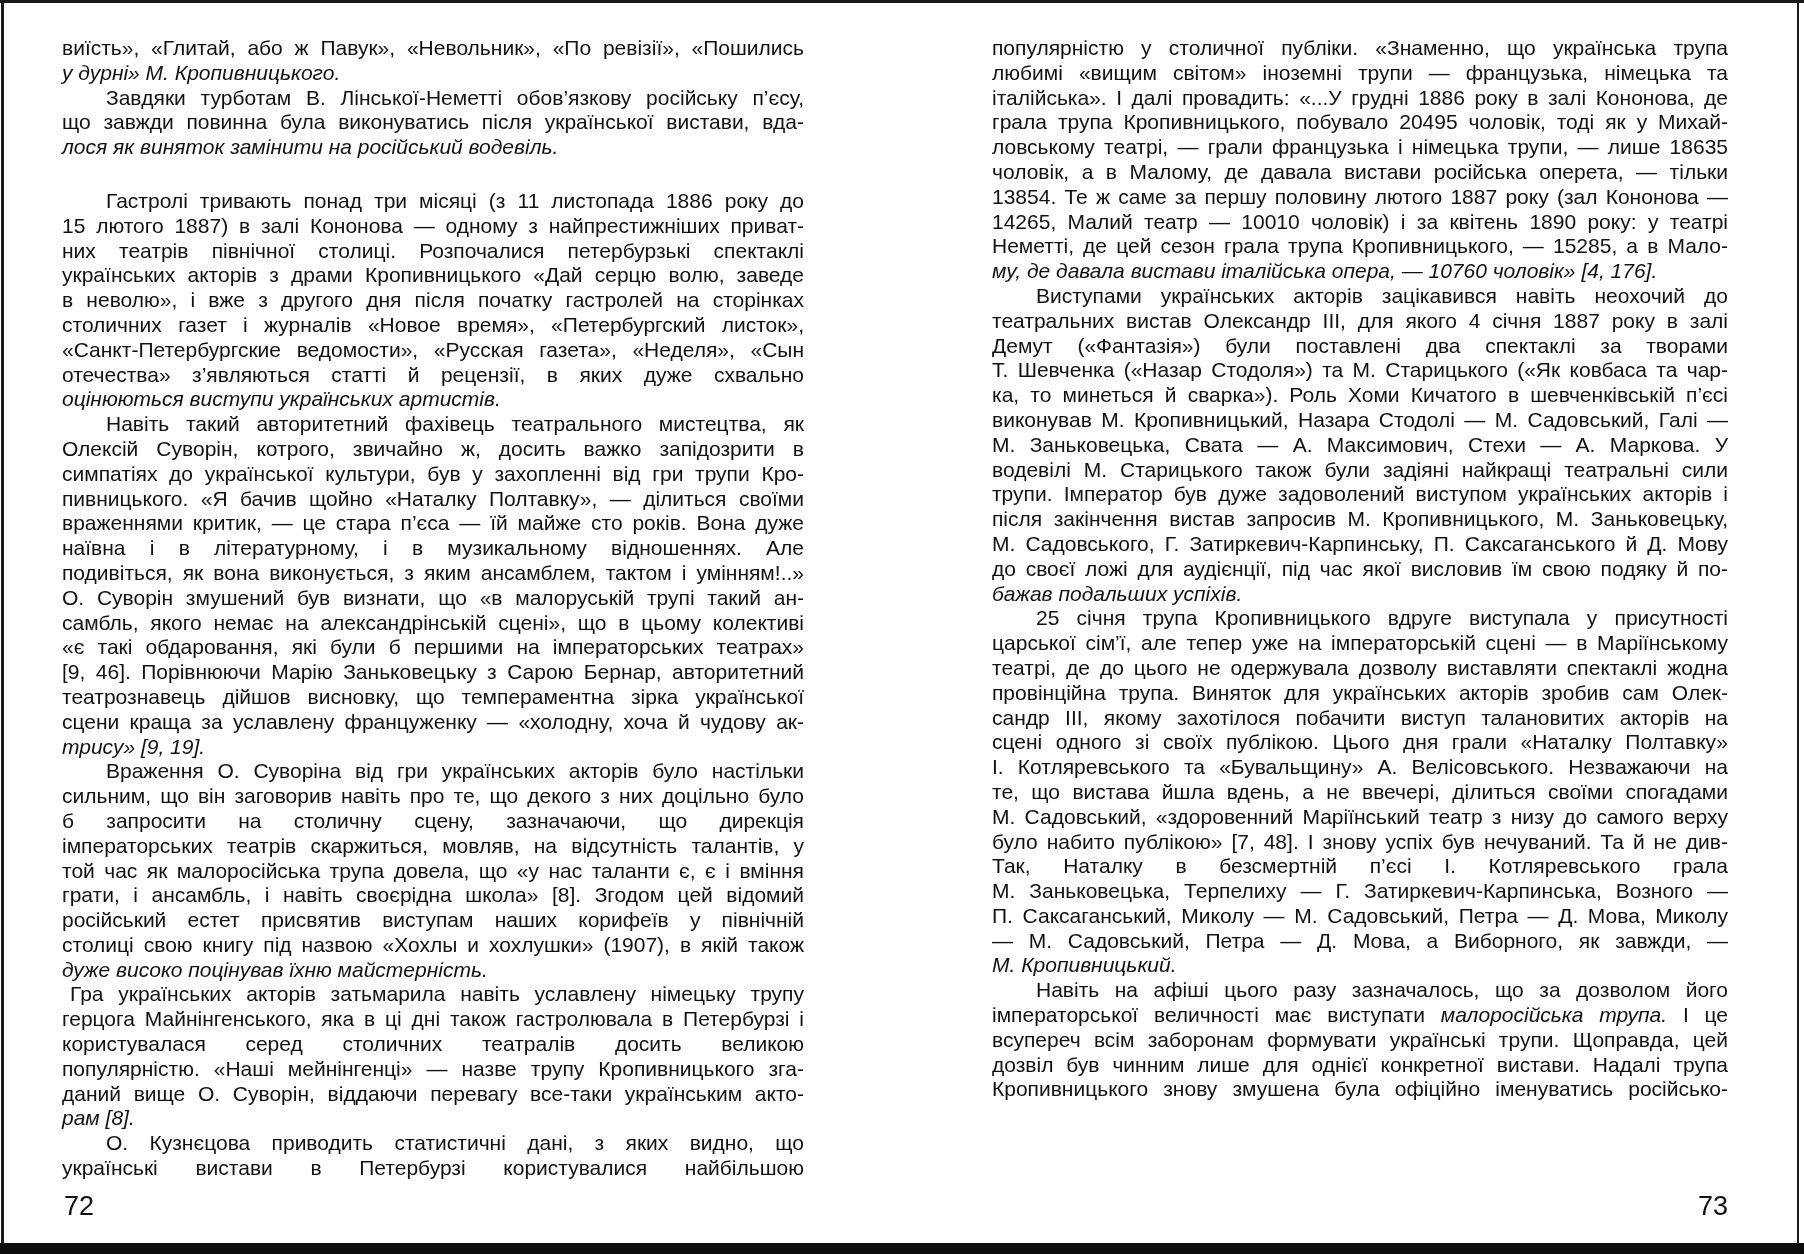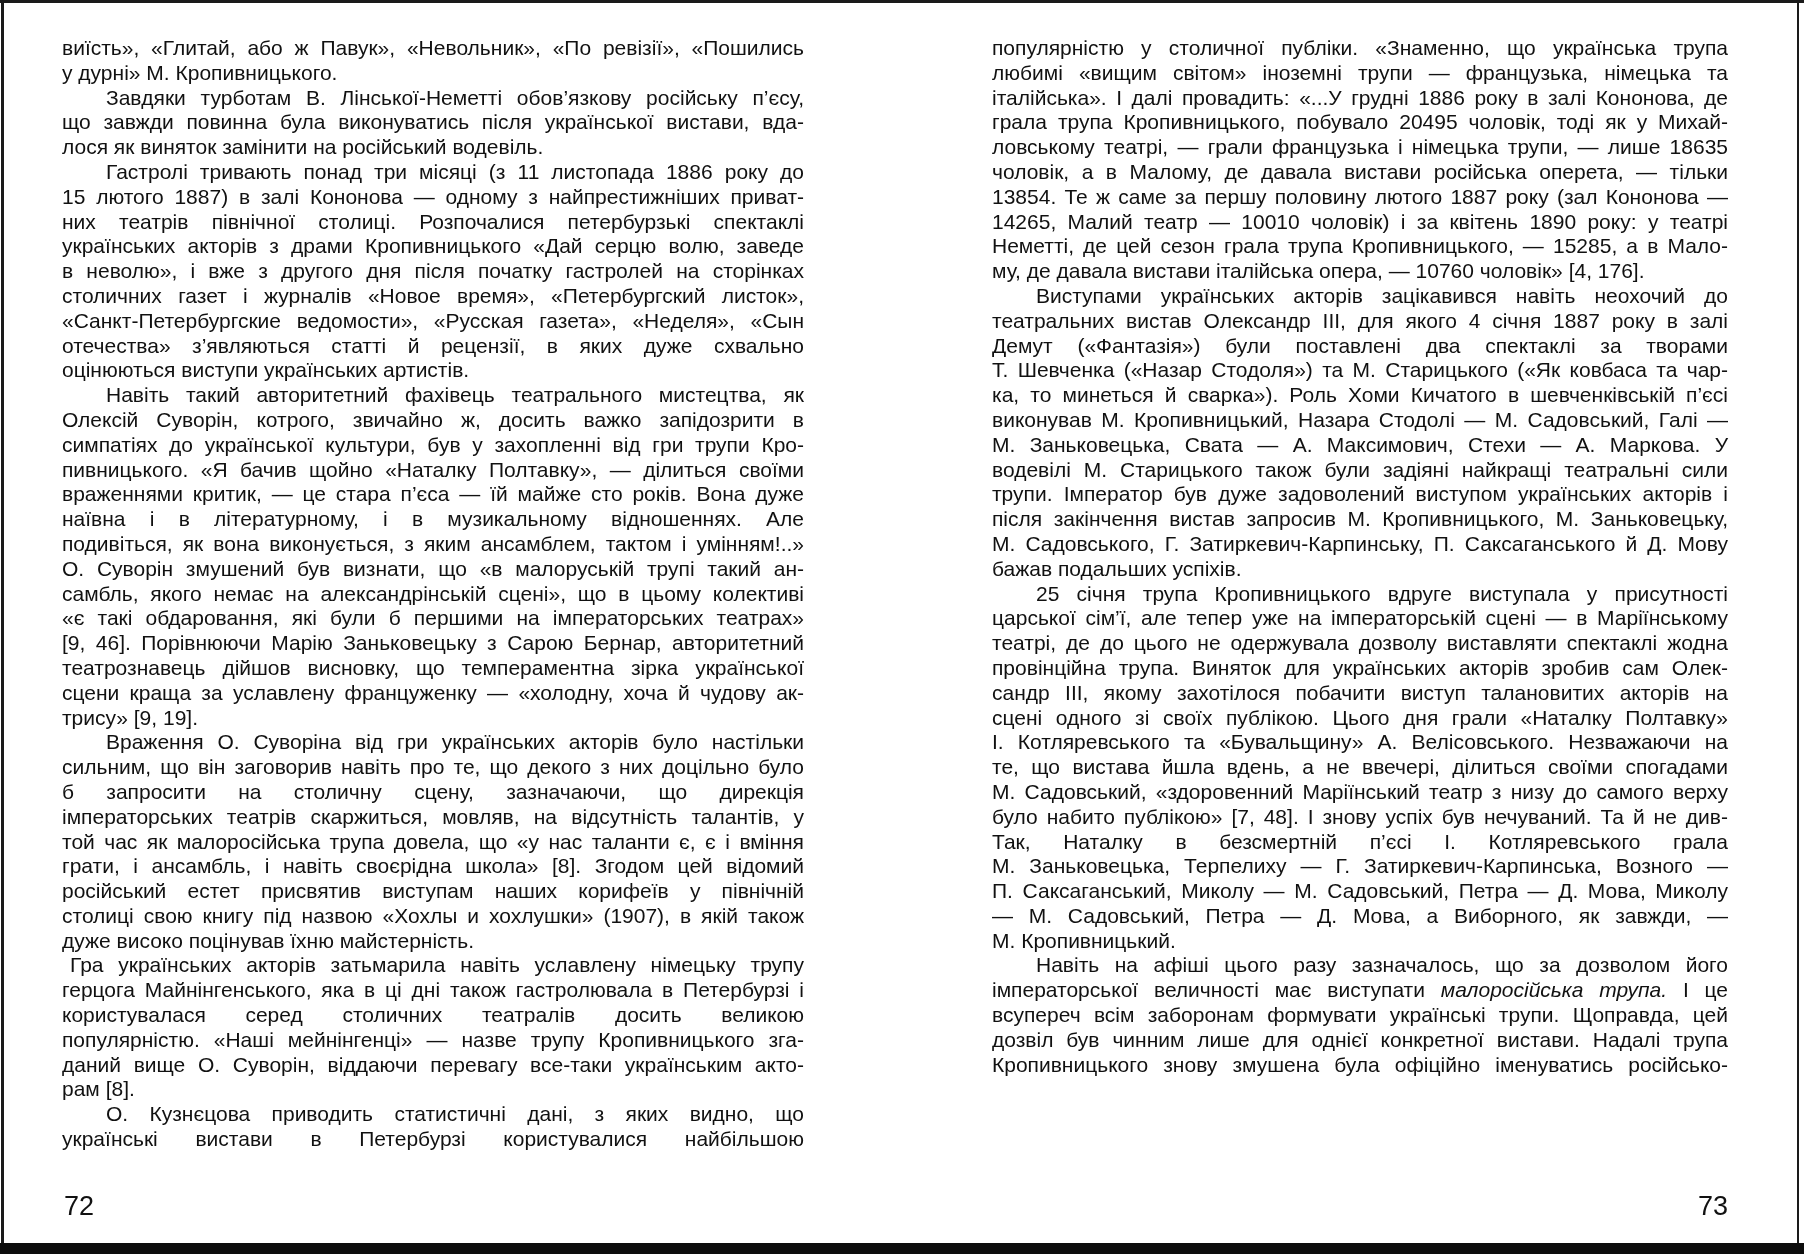--- a/index.html
+++ b/index.html
@@ -21,21 +21,21 @@
     position: absolute;
     top: 36px;
     font-size: 21px;
     line-height: 24.8px;
     letter-spacing: 0;
   }
   #col-left  { left: 62px;  width: 742px; }
   #col-right { left: 992px; width: 736px; }
 
   .line { text-align: justify; text-align-last: justify; }
-  .line.last { text-align: left; text-align-last: left; }
+  .line.last { text-align: left; text-align-last: left; font-style: italic; }
   .line em { font-style: italic; }
 
   .page-number {
     position: absolute;
     top: 1193px;
     font-size: 27px;
     line-height: 26px;
   }
   #pn-left  { left: 64px; }
   #pn-right { left: 992px; width: 736px; text-align: right; }
@@ -48,21 +48,21 @@
 <div id="frame-right" class="frame"></div>
 <div id="frame-bottom" class="frame"></div>
 
 <div class="spread">
   <div id="col-left" class="text-column">
       <div class="line">виїсть», «Глитай, або ж Павук», «Невольник», «По ревізії», «Пошились</div>
       <div class="line last">у дурні» М. Кропивницького.</div>
       <div class="line" style="text-indent: 44px;">Завдяки турботам В. Лінської-Неметті обов’язкову російську п’єсу,</div>
       <div class="line">що завжди повинна була виконуватись після української вистави, вда-</div>
       <div class="line last">лося як виняток замінити на російський водевіль.</div>
-      <div class="line" style="text-indent: 44px;">Гастролі тривають понад три місяці (з 11 листопада 1886 року до</div>
+      <div class="line" style="text-indent: 44px; margin-top: 29px;">Гастролі тривають понад три місяці (з 11 листопада 1886 року до</div>
       <div class="line">15 лютого 1887) в залі Кононова — одному з найпрестижніших приват-</div>
       <div class="line">них театрів північної столиці. Розпочалися петербурзькі спектаклі</div>
       <div class="line">українських акторів з драми Кропивницького «Дай серцю волю, заведе</div>
       <div class="line">в неволю», і вже з другого дня після початку гастролей на сторінках</div>
       <div class="line">столичних газет і журналів «Новое время», «Петербургский листок»,</div>
       <div class="line">«Санкт-Петербургские ведомости», «Русская газета», «Неделя», «Сын</div>
       <div class="line">отечества» з’являються статті й рецензії, в яких дуже схвально</div>
       <div class="line last">оцінюються виступи українських артистів.</div>
       <div class="line" style="text-indent: 44px;">Навіть такий авторитетний фахівець театрального мистецтва, як</div>
       <div class="line">Олексій Суворін, котрого, звичайно ж, досить важко запідозрити в</div>
@@ -112,20 +112,21 @@
       <div class="line">театральних вистав Олександр III, для якого 4 січня 1887 року в залі</div>
       <div class="line">Демут («Фантазія») були поставлені два спектаклі за творами</div>
       <div class="line">Т. Шевченка («Назар Стодоля») та М. Старицького («Як ковбаса та чар-</div>
       <div class="line">ка, то минеться й сварка»). Роль Хоми Кичатого в шевченківській п’єсі</div>
       <div class="line">виконував М. Кропивницький, Назара Стодолі — М. Садовський, Галі —</div>
       <div class="line">М. Заньковецька, Свата — А. Максимович, Стехи — А. Маркова. У</div>
       <div class="line">водевілі М. Старицького також були задіяні найкращі театральні сили</div>
       <div class="line">трупи. Імператор був дуже задоволений виступом українських акторів і</div>
       <div class="line">після закінчення вистав запросив М. Кропивницького, М. Заньковецьку,</div>
       <div class="line">М. Садовського, Г. Затиркевич-Карпинську, П. Саксаганського й Д. Мову</div>
+      <div class="line">до своєї ложі для аудієнції, під час якої висловив їм свою подяку й по-</div>
       <div class="line last">бажав подальших успіхів.</div>
       <div class="line" style="text-indent: 44px;">25 січня трупа Кропивницького вдруге виступала у присутності</div>
       <div class="line">царської сім’ї, але тепер уже на імператорській сцені — в Маріїнському</div>
       <div class="line">театрі, де до цього не одержувала дозволу виставляти спектаклі жодна</div>
       <div class="line">провінційна трупа. Виняток для українських акторів зробив сам Олек-</div>
       <div class="line">сандр III, якому захотілося побачити виступ талановитих акторів на</div>
       <div class="line">сцені одного зі своїх публікою. Цього дня грали «Наталку Полтавку»</div>
       <div class="line">І. Котляревського та «Бувальщину» А. Велісовського. Незважаючи на</div>
       <div class="line">те, що вистава йшла вдень, а не ввечері, ділиться своїми спогадами</div>
       <div class="line">М. Садовський, «здоровенний Маріїнський театр з низу до самого верху</div>

